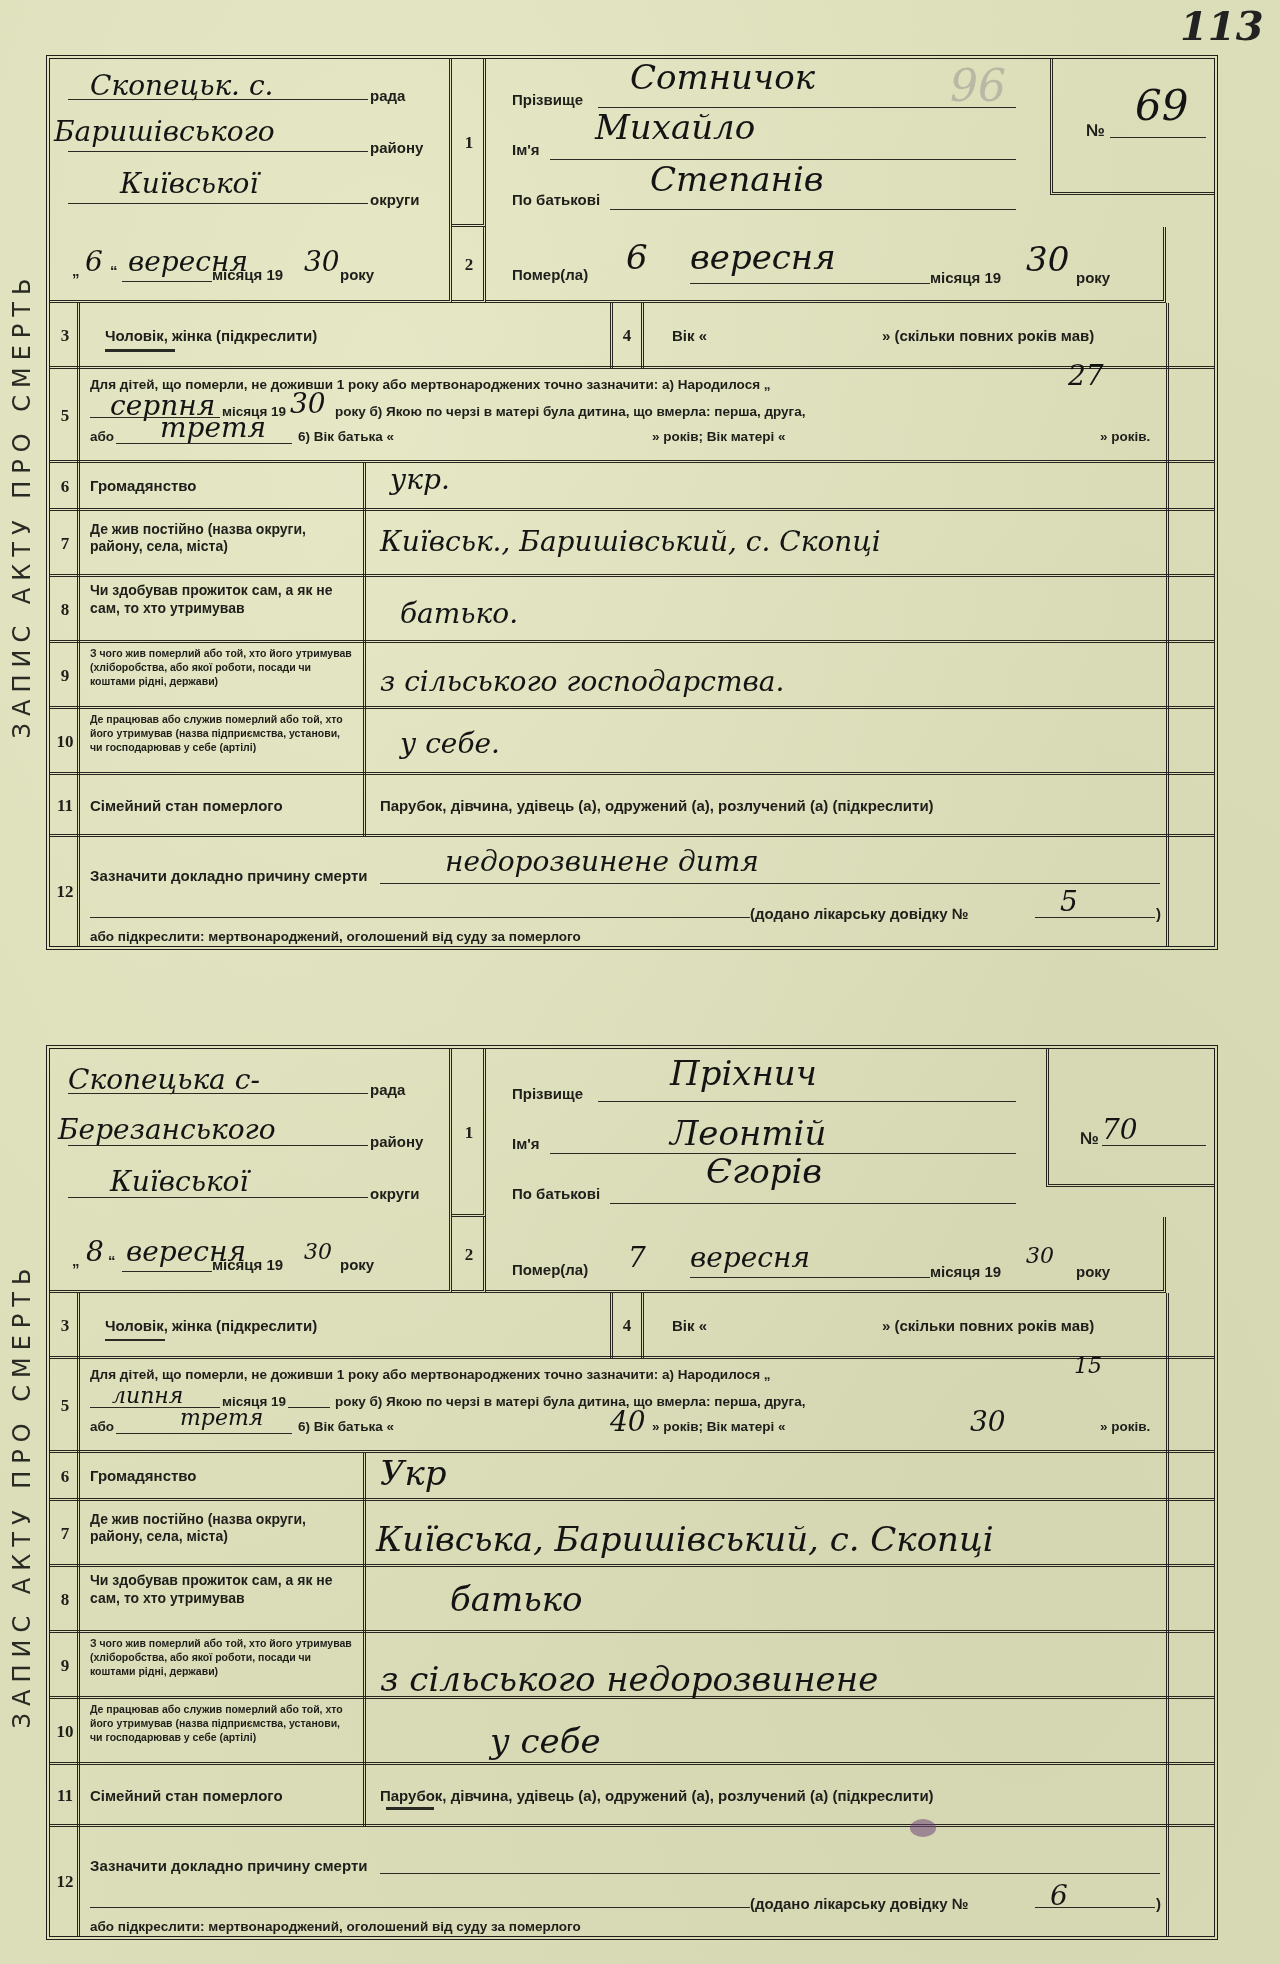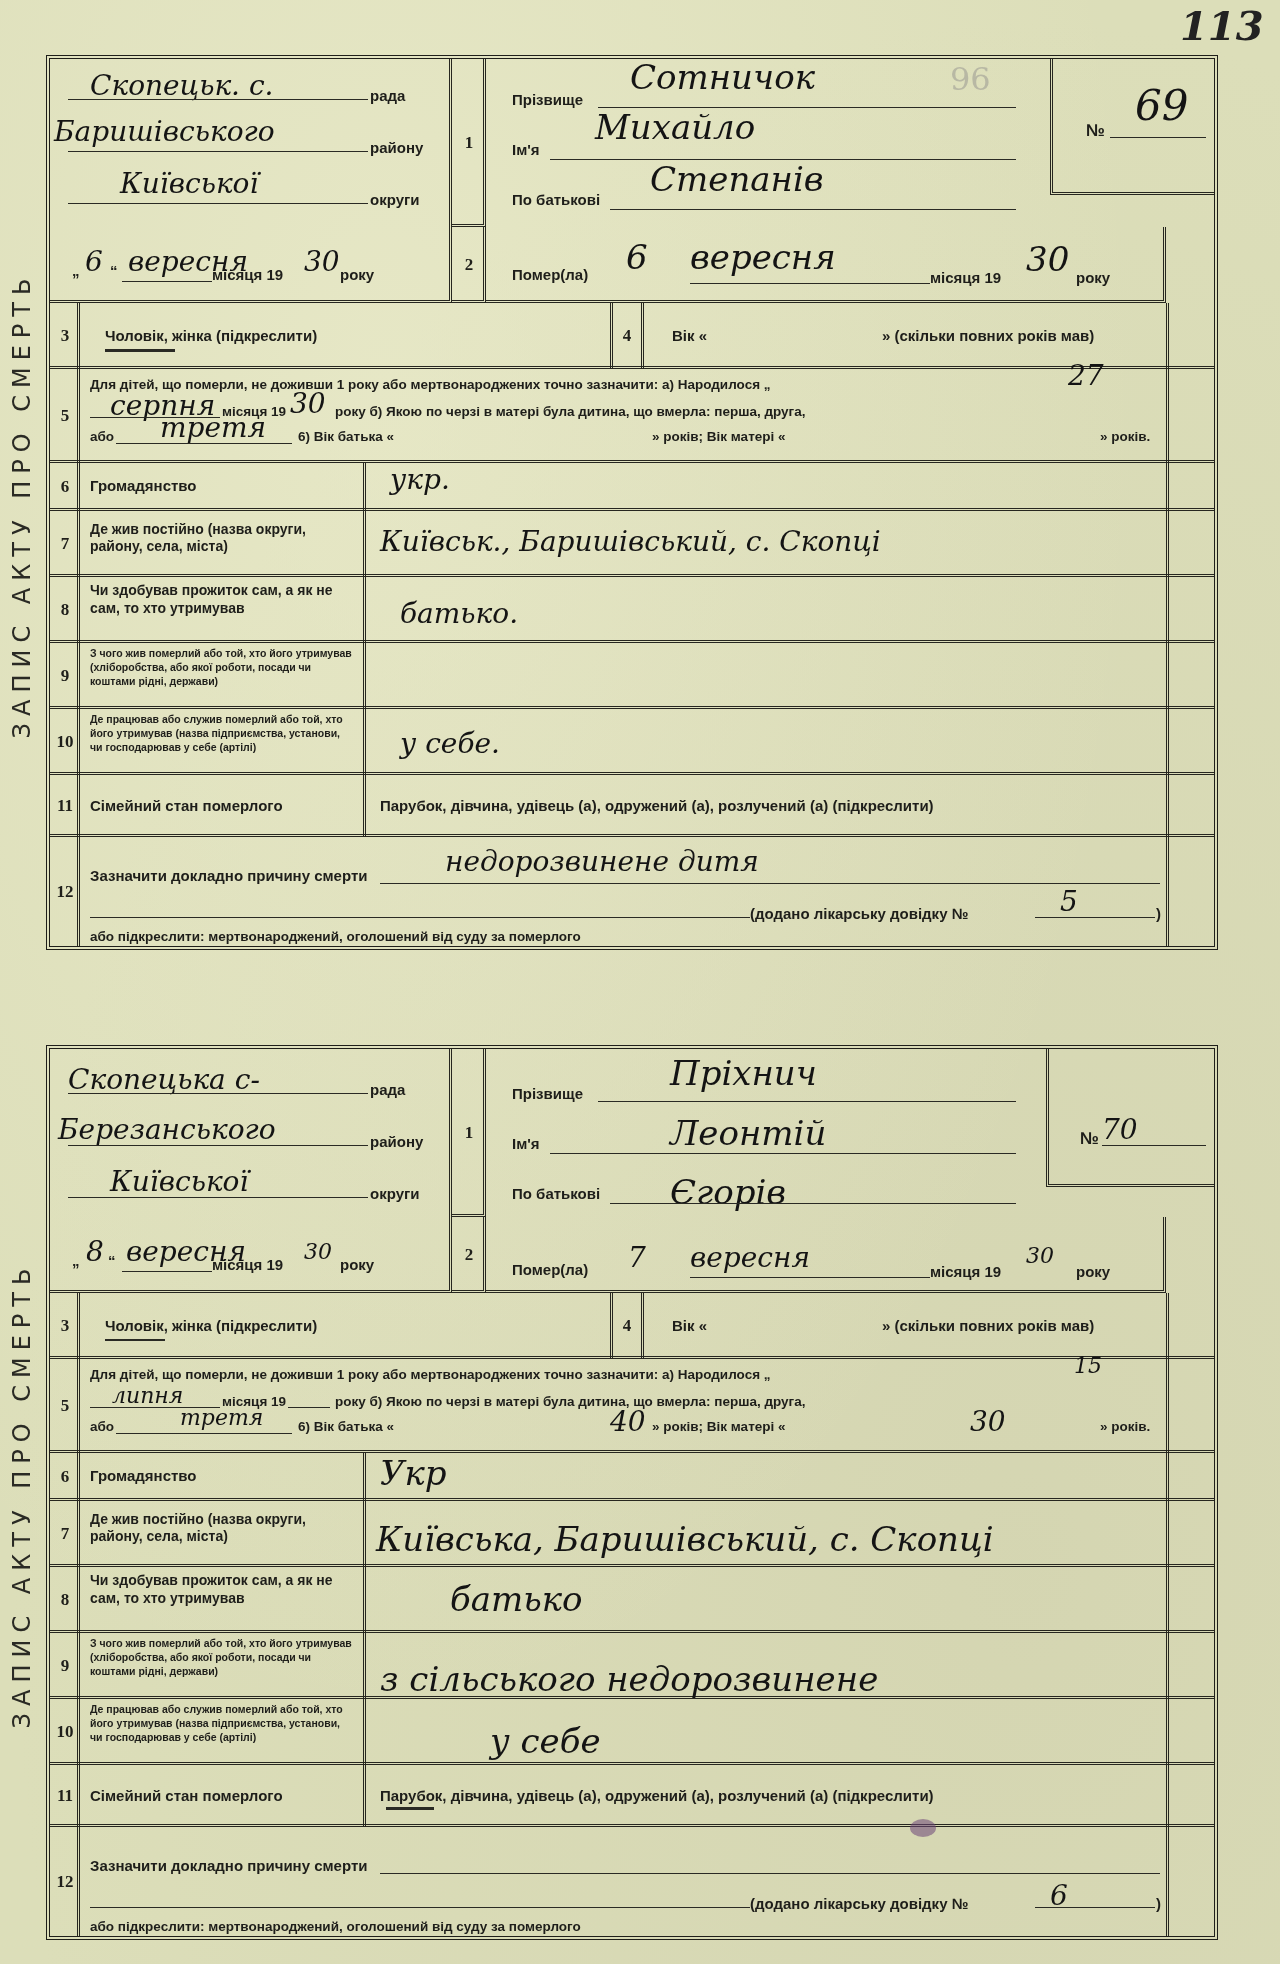--- a/index.html
+++ b/index.html
@@ -15,21 +15,21 @@
       radial-gradient(ellipse at 30% 20%, rgba(240,240,210,0.5), rgba(0,0,0,0) 60%),
       radial-gradient(ellipse at 80% 80%, rgba(205,205,170,0.5), rgba(0,0,0,0) 70%),
       #dcdeb9;
   }
   .page-number {
     position:absolute; left:1180px; top:2px; font-family:"DejaVu Serif", serif;
     font-style:italic; font-size:40px; font-weight:bold; color:#222;
   }
   .pencil-note {
     position:absolute; left:950px; top:60px; font-family:"DejaVu Serif", serif;
-    font-size:32px; color:#b8b8a4;
+    font-style:italic; font-size:44px; color:#b8b8a4;
   }
   .gutter {
     position:absolute; left:0; width:44px;
     display:flex; align-items:center; justify-content:center;
   }
   .gutter span {
     transform:rotate(-90deg); white-space:nowrap;
     font-family:"DejaVu Sans", sans-serif; font-size:24px; letter-spacing:7px;
     color:#2a2a24;
   }
@@ -177,20 +177,21 @@
     <div class="cell" style="left:30px;top:518px;width:286px;height:66px;border-width:0 3px 0 0;"></div>
     <div class="lbl small" style="left:40px;top:522px;width:265px;font-weight:bold;font-size:14px;line-height:18px;">Чи здобував прожиток сам, а як не сам, то хто утримував</div>
     <div class="hw" style="left:350px;top:538px;">батько.</div>
     <div class="cell" style="left:1116px;top:518px;width:48px;height:66px;border-width:0 0 0 3px;"></div>
 
     <div class="cell" style="left:0;top:584px;width:1164px;height:66px;border-width:0 0 3px 0;"></div>
     <div class="cell" style="left:0;top:584px;width:30px;height:66px;border-width:0 3px 0 0;"></div>
     <div class="num" style="left:0;top:584px;width:30px;height:66px;">9</div>
     <div class="cell" style="left:30px;top:584px;width:286px;height:66px;border-width:0 3px 0 0;"></div>
     <div class="lbl small" style="left:40px;top:587px;width:265px;font-size:10.5px;line-height:14px;">З чого жив померлий або той, хто його утримував (хліборобства, або якої роботи, посади чи коштами рідні, держави)</div>
+    <div class="hw" style="left:330px;top:606px;">з сільського господарства.</div>
     <div class="cell" style="left:1116px;top:584px;width:48px;height:66px;border-width:0 0 0 3px;"></div>
 
     <div class="cell" style="left:0;top:650px;width:1164px;height:66px;border-width:0 0 3px 0;"></div>
     <div class="cell" style="left:0;top:650px;width:30px;height:66px;border-width:0 3px 0 0;"></div>
     <div class="num" style="left:0;top:650px;width:30px;height:66px;">10</div>
     <div class="cell" style="left:30px;top:650px;width:286px;height:66px;border-width:0 3px 0 0;"></div>
     <div class="lbl small" style="left:40px;top:653px;width:265px;font-size:10.5px;line-height:14px;">Де працював або служив померлий або той, хто його утримував (назва підприємства, установи, чи господарював у себе (артілі)</div>
     <div class="hw" style="left:350px;top:668px;">у себе.</div>
     <div class="cell" style="left:1116px;top:650px;width:48px;height:66px;border-width:0 0 0 3px;"></div>
 
@@ -248,21 +249,21 @@
     <div class="cell" style="left:402px;top:168px;width:34px;height:76px;border-width:0 3px 3px 0;"></div>
     <div class="num" style="left:402px;top:168px;width:34px;height:76px;">2</div>
 
     <div class="lbl" style="left:462px;top:36px;">Прізвище</div>
     <div class="hw big" style="left:620px;top:4px;">Пріхнич</div>
     <div class="line" style="left:548px;top:52px;width:418px;"></div>
     <div class="lbl" style="left:462px;top:86px;">Ім'я</div>
     <div class="hw big" style="left:620px;top:64px;">Леонтій</div>
     <div class="line" style="left:500px;top:104px;width:466px;"></div>
     <div class="lbl" style="left:462px;top:136px;">По батькові</div>
-    <div class="hw big" style="left:620px;top:102px;margin-top:21px;">Єгорів</div>
+    <div class="hw big" style="left:656px;top:102px;">Єгорів</div>
     <div class="line" style="left:560px;top:154px;width:406px;"></div>
 
     <div class="cell" style="left:996px;top:0;width:168px;height:138px;border-width:0 0 3px 3px;"></div>
     <div class="lbl" style="left:1030px;top:80px;font-size:17px;">№</div>
     <div class="hw" style="left:1052px;top:64px;">70</div>
     <div class="line" style="left:1052px;top:96px;width:104px;"></div>
 
     <div class="cell" style="left:436px;top:168px;width:680px;height:76px;border-width:0 3px 3px 0;"></div>
     <div class="lbl" style="left:462px;top:212px;">Помер(ла)</div>
     <div class="hw" style="left:578px;top:192px;">7</div>

